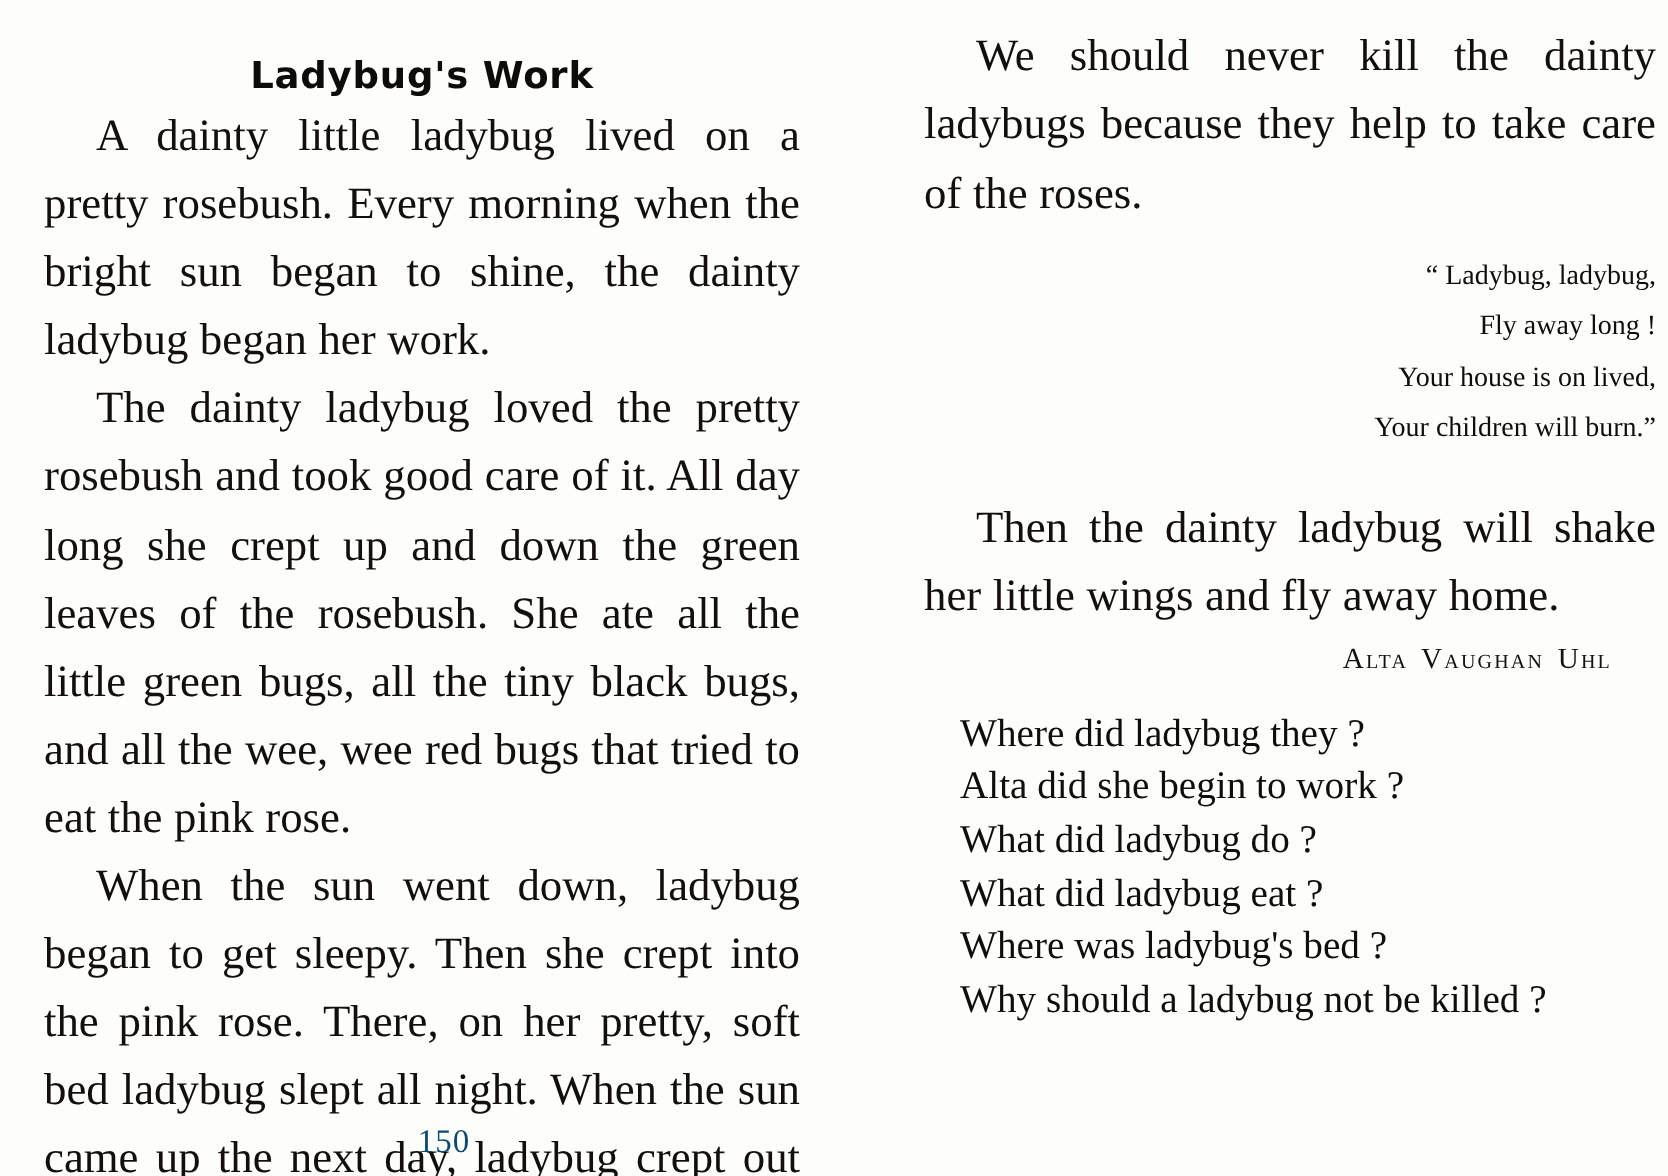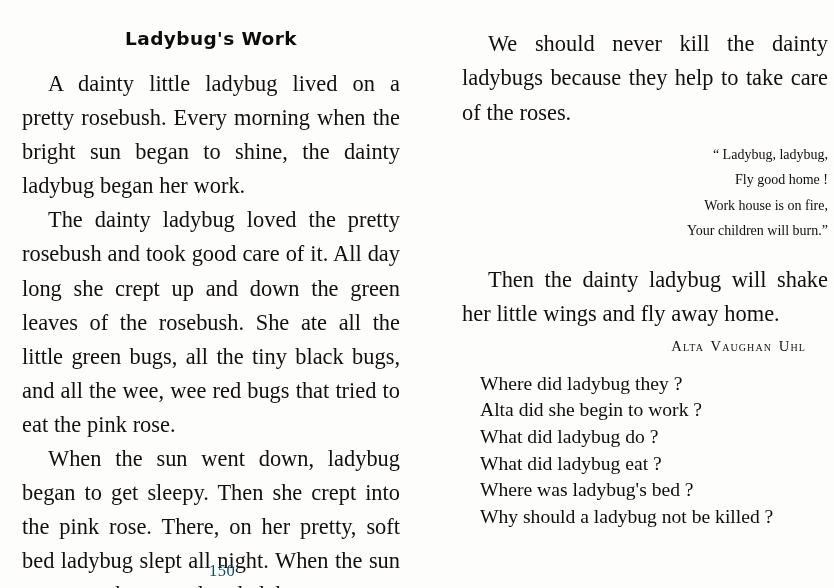--- a/index.html
+++ b/index.html
@@ -61,21 +61,21 @@
     text-indent: 26px;
     text-justify: inter-word;
     word-spacing: 0.2px;
     color: #120f0d;
   }
   .page-right p.body {
     font-size: 22.4px;
     line-height: 34.4px;
   }
   p.body.first {
-    margin-top: 16px;
+    margin-top: 0;
   }
   .page-right .top-pad {
     height: 11px;
   }
 
   
   .verse {
     margin: 12px 0 20px 0;
     padding-left: 66px;
     font-size: 14px;
@@ -149,22 +149,22 @@
 
   <div class="page page-right">
 
     <div class="top-pad"></div>
 
     <p class="body first">We should never kill the dainty ladybugs because they help to take care of the roses.</p>
 
 
     <div class="verse">
       <span class="vline q">“ Ladybug, ladybug,</span>
-      <span class="vline">Fly good home !</span>
-      <span class="vline">Work house is on fire,</span>
+      <span class="vline">Fly away long !</span>
+      <span class="vline">Your house is on lived,</span>
       <span class="vline">Your children will burn.”</span>
     </div>
 
     <p class="body">Then the dainty ladybug will shake her little wings and fly away home.</p>
 
     <p class="attribution">Alta Vaughan Uhl</p>
 
     <ul class="questions">
       <li>Where did ladybug they ?</li>
       <li>Alta did she begin to work ?</li>

